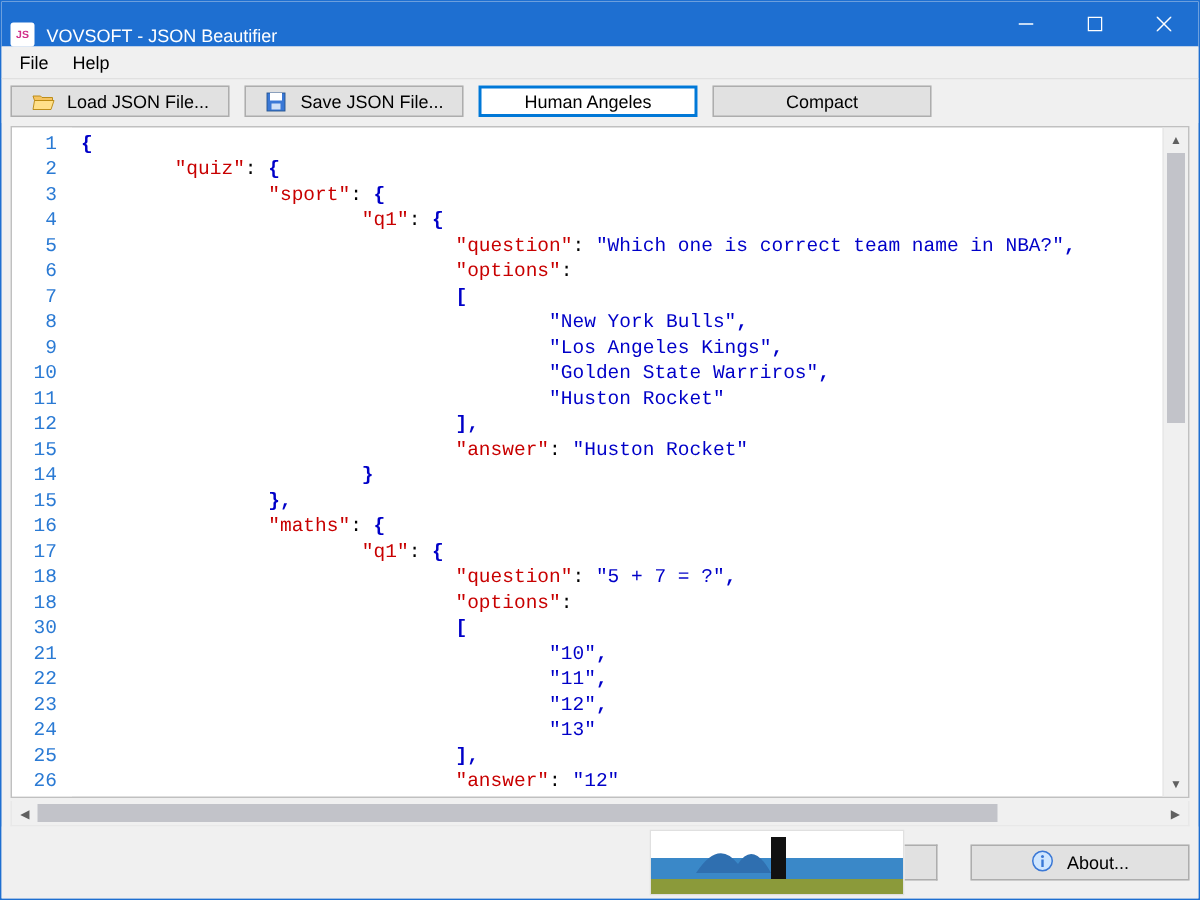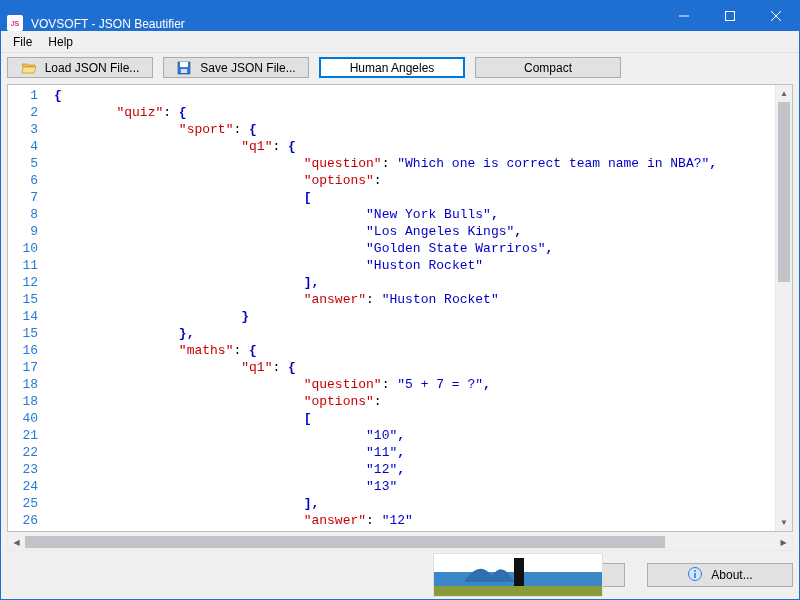--- a/index.html
+++ b/index.html
@@ -249,21 +249,21 @@
       <div>10</div>
       <div>11</div>
       <div>12</div>
       <div>15</div>
       <div>14</div>
       <div>15</div>
       <div>16</div>
       <div>17</div>
       <div>18</div>
       <div>18</div>
-      <div>40</div>
+      <div>30</div>
       <div>21</div>
       <div>22</div>
       <div>23</div>
       <div>24</div>
       <div>25</div>
       <div>26</div>
     </div>
   <div class="code" id="code"><div><span class="tok-brace">{</span></div><div>        <span class="tok-key">"quiz"</span>: <span class="tok-brace">{</span></div><div>                <span class="tok-key">"sport"</span>: <span class="tok-brace">{</span></div><div>                        <span class="tok-key">"q1"</span>: <span class="tok-brace">{</span></div><div>                                <span class="tok-key">"question"</span>: <span class="tok-str">"Which one is correct team name in NBA?"</span><span class="tok-punc">,</span></div><div>                                <span class="tok-key">"options"</span>:</div><div>                                <span class="tok-brace">[</span></div><div>                                        <span class="tok-str">"New York Bulls"</span><span class="tok-punc">,</span></div><div>                                        <span class="tok-str">"Los Angeles Kings"</span><span class="tok-punc">,</span></div><div>                                        <span class="tok-str">"Golden State Warriros"</span><span class="tok-punc">,</span></div><div>                                        <span class="tok-str">"Huston Rocket"</span></div><div>                                <span class="tok-brace">]</span><span class="tok-punc">,</span></div><div>                                <span class="tok-key">"answer"</span>: <span class="tok-str">"Huston Rocket"</span></div><div>                        <span class="tok-brace">}</span></div><div>                <span class="tok-brace">}</span><span class="tok-punc">,</span></div><div>                <span class="tok-key">"maths"</span>: <span class="tok-brace">{</span></div><div>                        <span class="tok-key">"q1"</span>: <span class="tok-brace">{</span></div><div>                                <span class="tok-key">"question"</span>: <span class="tok-str">"5 + 7 = ?"</span><span class="tok-punc">,</span></div><div>                                <span class="tok-key">"options"</span>:</div><div>                                <span class="tok-brace">[</span></div><div>                                        <span class="tok-str">"10"</span><span class="tok-punc">,</span></div><div>                                        <span class="tok-str">"11"</span><span class="tok-punc">,</span></div><div>                                        <span class="tok-str">"12"</span><span class="tok-punc">,</span></div><div>                                        <span class="tok-str">"13"</span></div><div>                                <span class="tok-brace">]</span><span class="tok-punc">,</span></div><div>                                <span class="tok-key">"answer"</span>: <span class="tok-str">"12"</span></div></div>
   <div class="vscroll">
     <div class="arrow">▲</div>

